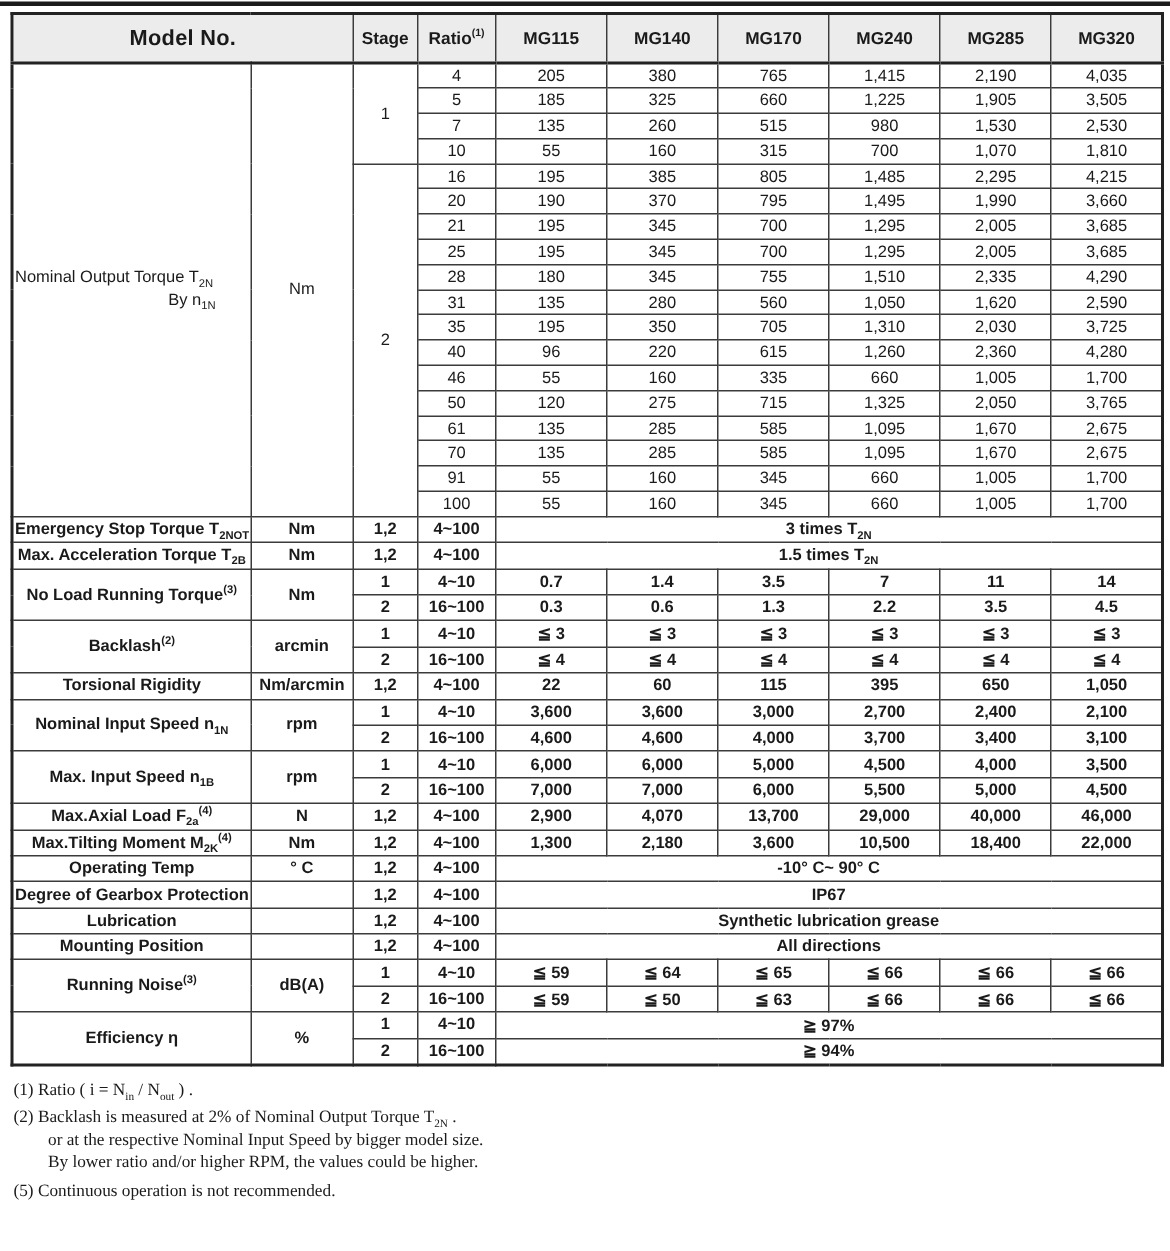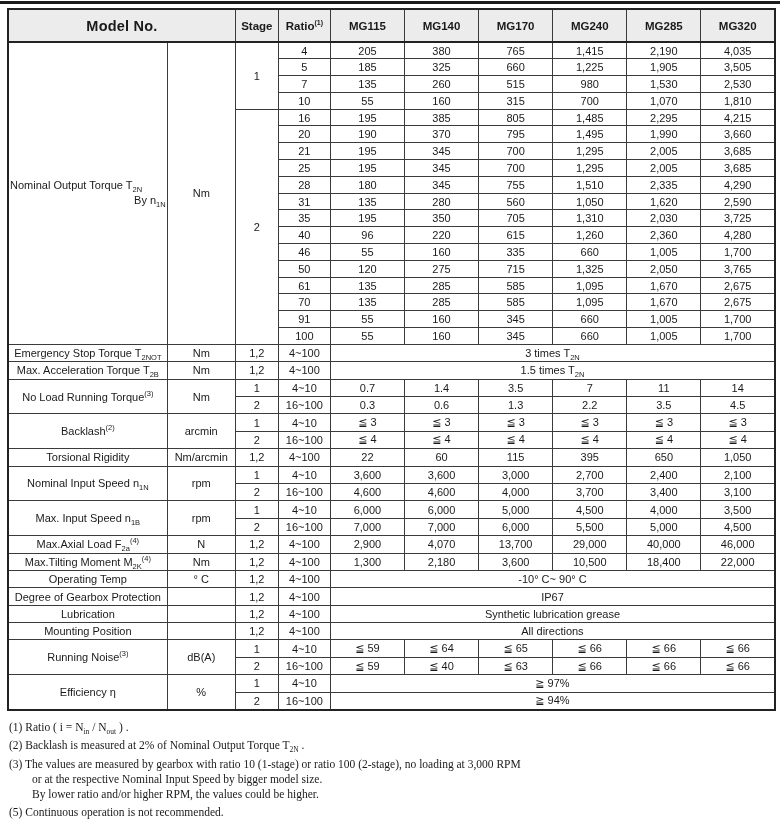--- a/index.html
+++ b/index.html
@@ -37,24 +37,24 @@
   }
   #spec-table th.model-no { font-size: 14.5px; letter-spacing: 0.2px; }
   #spec-table th sup { font-size: 7px; font-weight: bold; }
   #spec-table td {
     font-size: 11px;
     text-align: center;
     padding: 0 1px;
     vertical-align: middle;
   }
   #torque-body tr { height: 16.8px; }
-  #specs-body tr  { height: 17.4px; }
+  #specs-body tr  { height: 17.4px; font-weight: bold; }
   td.lbl { text-align: left; padding-left: 6px; }
   .tq1 { text-align: left; line-height: 15px; }
-  .tq2 { text-align: right; line-height: 15px; }
+  .tq2 { text-align: right; padding-right: 22px; line-height: 15px; }
   tr.g td   { border-top: 2px solid #222; }
   tr.sep td { border-top: 2px solid #222; }
   sub { font-size: 7.5px; line-height: 0; }
   sup { font-size: 7.5px; line-height: 0; }
   #footnotes {
     position: absolute; left: 9px; top: 714px;
     width: 766px; font-size: 11.5px;
   }
   .fn { margin-top: 6.5px; font-family: Liberation Serif, serif; }
   .fn.ind { margin-top: 3px; padding-left: 23px; }
@@ -437,21 +437,21 @@
         <td class="val">≦ 64</td>
         <td class="val">≦ 65</td>
         <td class="val">≦ 66</td>
         <td class="val">≦ 66</td>
         <td class="val">≦ 66</td>
       </tr>
       <tr>
         <td class="stage">2</td>
         <td class="ratio">16~100</td>
         <td class="val">≦ 59</td>
-        <td class="val">≦ 40</td>
+        <td class="val">≦ 50</td>
         <td class="val">≦ 63</td>
         <td class="val">≦ 66</td>
         <td class="val">≦ 66</td>
         <td class="val">≦ 66</td>
       </tr>
       <tr class="g">
         <td class="lbl" rowspan="2">Efficiency η</td>
         <td class="unit" rowspan="2">%</td>
         <td class="stage">1</td>
         <td class="ratio">4~10</td>
@@ -461,17 +461,16 @@
         <td class="stage">2</td>
         <td class="ratio">16~100</td>
         <td class="val" colspan="6">≧ 94%</td>
       </tr>
     </tbody>
 </table>
 
 <div id="footnotes">
     <div class="fn">(1) Ratio ( i = N<sub>in</sub> / N<sub>out</sub> ) .</div>
     <div class="fn">(2) Backlash is measured at 2% of Nominal Output Torque T<sub>2N</sub> .</div>
-    <div class="fn">(3) The values are measured by gearbox with ratio 10 (1-stage) or ratio 100 (2-stage), no loading at 3,000 RPM</div>
     <div class="fn ind">or at the respective Nominal Input Speed by bigger model size.</div>
     <div class="fn ind">By lower ratio and/or higher RPM, the values could be higher.</div>
     <div class="fn">(5) Continuous operation is not recommended.</div>
   </div>
 
 </body></html>

